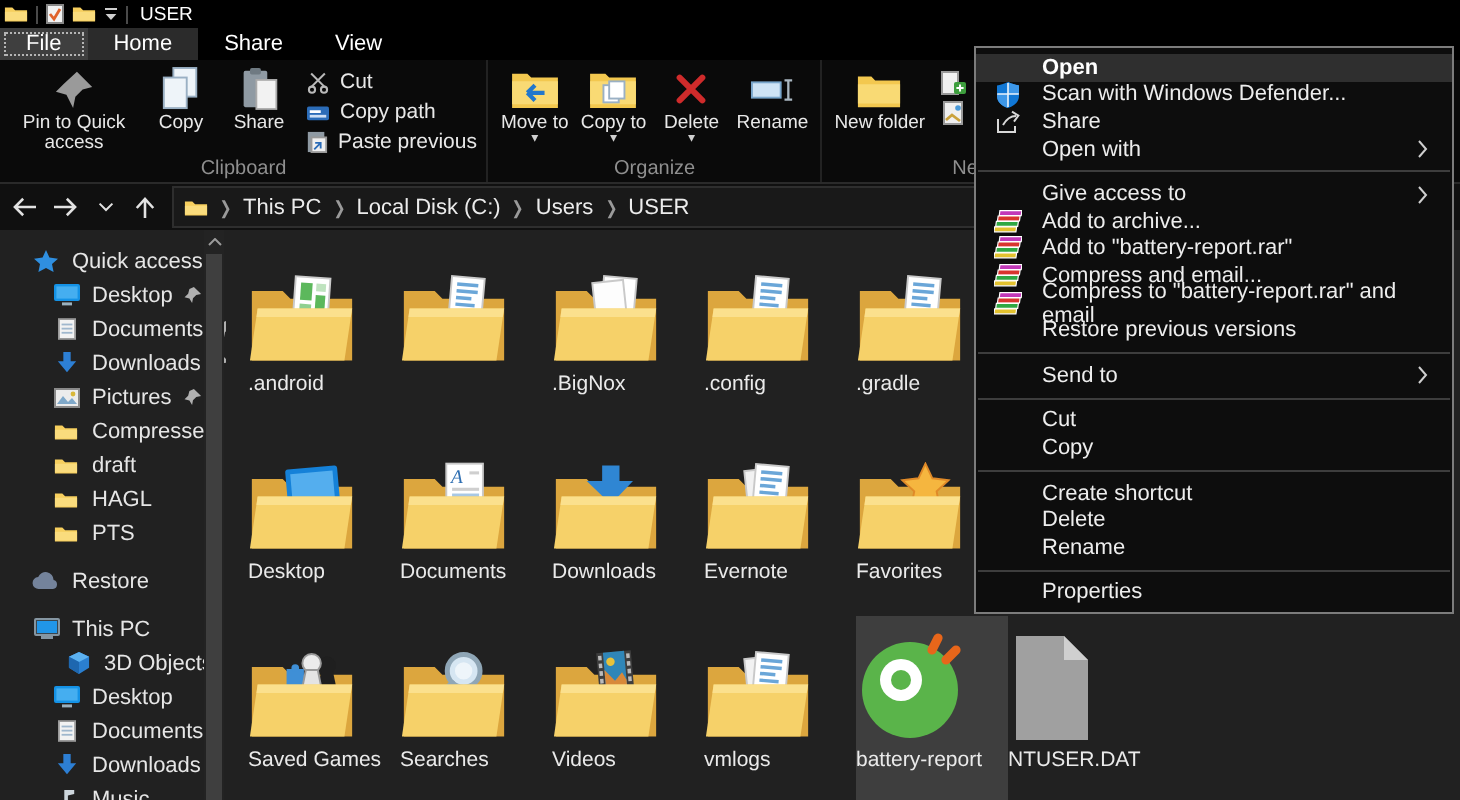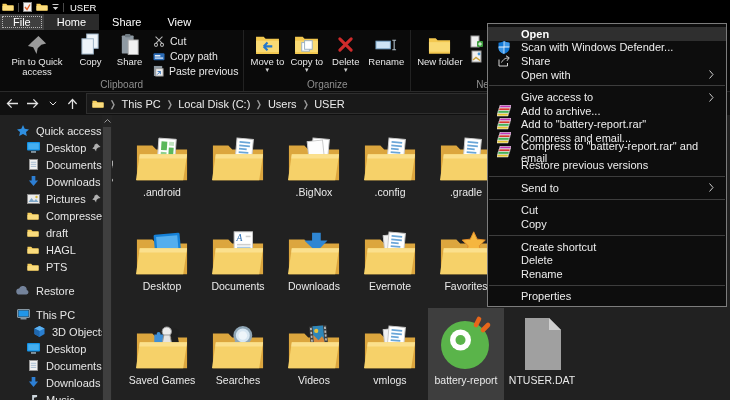--- a/index.html
+++ b/index.html
@@ -41,21 +41,21 @@
   .sidebar{width:113px;position:relative;padding-top:7px;font-size:11px;flex:0 0 auto;overflow:hidden;}
   .sb-item{height:17px;display:flex;align-items:center;gap:6px;color:#e6e6e6;}
   .sb-item .sicon{display:flex;align-items:center;width:14px;justify-content:center;flex:0 0 auto;}
   .sb-item .pin{margin-left:auto;margin-right:16px;display:flex;}
   .sb-gap{height:7px;}
   .sb-scroll{position:absolute;top:0;right:1px;width:10px;bottom:0;background:#232323;}
   .sb-scroll .arrow{height:11px;display:flex;align-items:center;justify-content:center;}
   .sb-scroll .thumb{position:absolute;top:12px;bottom:0;left:1px;right:1px;background:#3f3f3f;}
   .main{flex:1;position:relative;}
   .grid{position:absolute;left:11px;top:5px;display:grid;grid-template-columns:repeat(6,76px);grid-auto-rows:94px;}
-  .tile{width:76px;display:flex;flex-direction:column;align-items:center;padding-top:3px;box-sizing:border-box;}
+  .tile{width:76px;display:flex;flex-direction:column;align-items:flex-start;padding-top:3px;box-sizing:border-box;}
   .tile .ticon{height:60px;display:flex;align-items:flex-end;justify-content:center;}
   .tile .tlabel{font-size:10.5px;text-align:center;line-height:1.18;margin-top:3px;max-width:75px;
     word-break:break-all;color:#eaeaea;}
   .tile.selected{background:#3e3e3e;}
   
   .ctx{position:absolute;left:487px;top:23px;width:240px;height:284px;background:#0d0d0d;
     border:1px solid #7c7c7c;box-sizing:border-box;padding:3px 0;z-index:50;display:flex;
     flex-direction:column;font-size:11px;overflow:hidden;}
   .ctx-item{height:13.6px;flex:0 0 auto;display:flex;align-items:center;padding:0 8px;color:#ededed;}
   .ctx-item .cicon{width:16px;margin-right:9px;display:flex;justify-content:center;flex:0 0 auto;}

